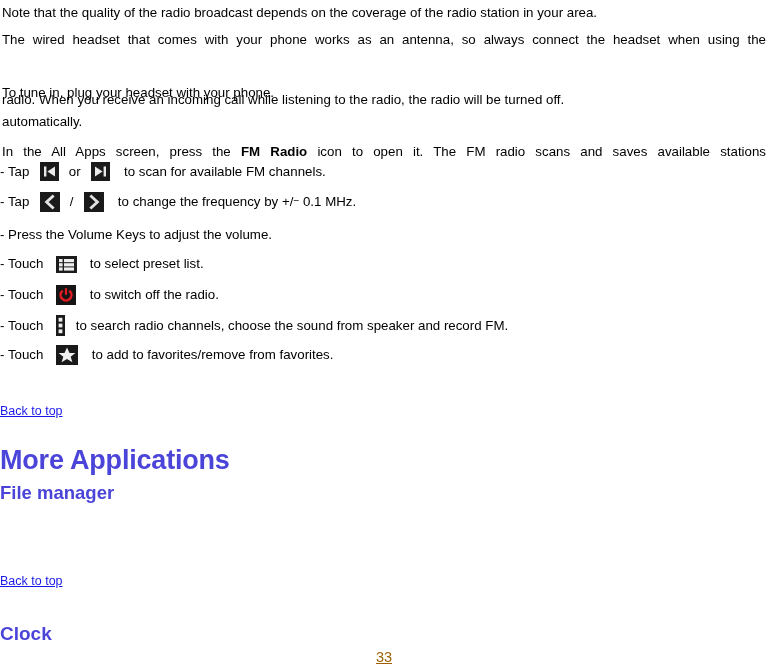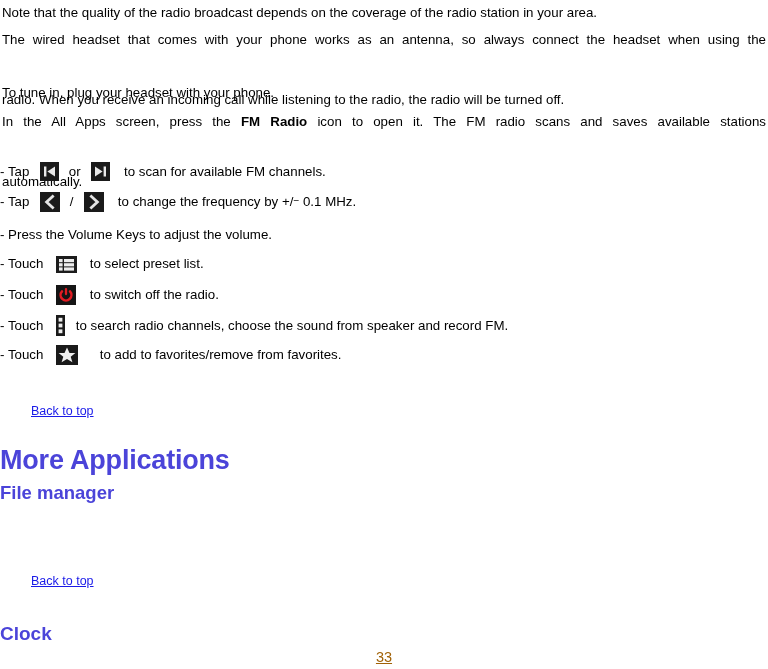--- a/index.html
+++ b/index.html
@@ -105,21 +105,20 @@
   }
 
   .backtotop {
     position: absolute;
     left: 0px;
     font-size: 12.5px;
     line-height: 16px;
     color: #1a1ae8;
     text-decoration: underline;
     cursor: pointer;
-    padding-left: 31px;
   }
   .btt-1 { top: 403px; }
   .btt-2 { top: 573px; }
 
   .page-number {
     position: absolute;
     left: 0;
     width: 768px;
     top: 649px;
     text-align: center;
@@ -146,24 +145,24 @@
   <div class="p-antenna">
     <div class="body-text justified" style="line-height:30px;">The wired headset that comes with your phone works as an antenna, so always connect the headset when using the</div>
     <div class="body-text" style="line-height:30px;">radio. When you receive an incoming call while listening to the radio, the radio will be turned off.</div>
   </div>
 
   <div class="body-text p-tunein">
     <span>To tune in, plug your headset with your phone.</span>
   </div>
 
   <div class="p-allapps">
+    <div class="body-text" style="line-height:30px;">automatically.</div>
     <div class="body-text justified" style="line-height:30px;">
       <span>In the All Apps screen, press the </span><b>FM Radio</b><span> icon to open it. The FM radio scans and saves available stations</span>
     </div>
-    <div class="body-text" style="line-height:30px;">automatically.</div>
   </div>
 
   <div class="bullet-line" style="top:162px;">
     <span class="lbl">- Tap</span>
     <span class="icon-box" style="width:19px;height:19px;margin:0 6px 0 7px;">
       <svg width="19" height="19" viewBox="0 0 19 19">
         <rect x="0" y="0" width="19" height="19" fill="#1a1a1a"></rect>
         <rect x="4" y="4.5" width="2.4" height="10" fill="#e9e9e9"></rect>
         <polygon points="15,4.5 15,14.5 7.4,9.5" fill="#e9e9e9"></polygon>
       </svg>
@@ -243,21 +242,21 @@
   </div>
 
   <div class="bullet-line" style="top:345px;">
     <span class="lbl">- Touch</span>
     <span class="icon-box" style="width:22px;height:20px;margin:0 7px 0 9px;">
       <svg width="22" height="20" viewBox="0 0 22 20">
         <rect x="0" y="0" width="22" height="20" fill="#1a1a1a"></rect>
         <polygon points="11,2.6 13.5,8.0 19.4,8.0 14.7,11.7 16.4,17.3 11,13.9 5.6,17.3 7.3,11.7 2.6,8.0 8.5,8.0" fill="#f0f0f0"></polygon>
       </svg>
     </span>
-    <span class="lbl" style="margin-left:11px;">to add to favorites/remove from favorites.</span>
+    <span class="lbl" style="margin-left:3px;">to add to favorites/remove from favorites.</span>
   </div>
 
   <a class="backtotop btt-1" href="#">Back to top</a>
 
   <div class="h-more">More Applications</div>
 
   <div class="h-file">File manager</div>
 
 
   <a class="backtotop btt-2" href="#">Back to top</a>

